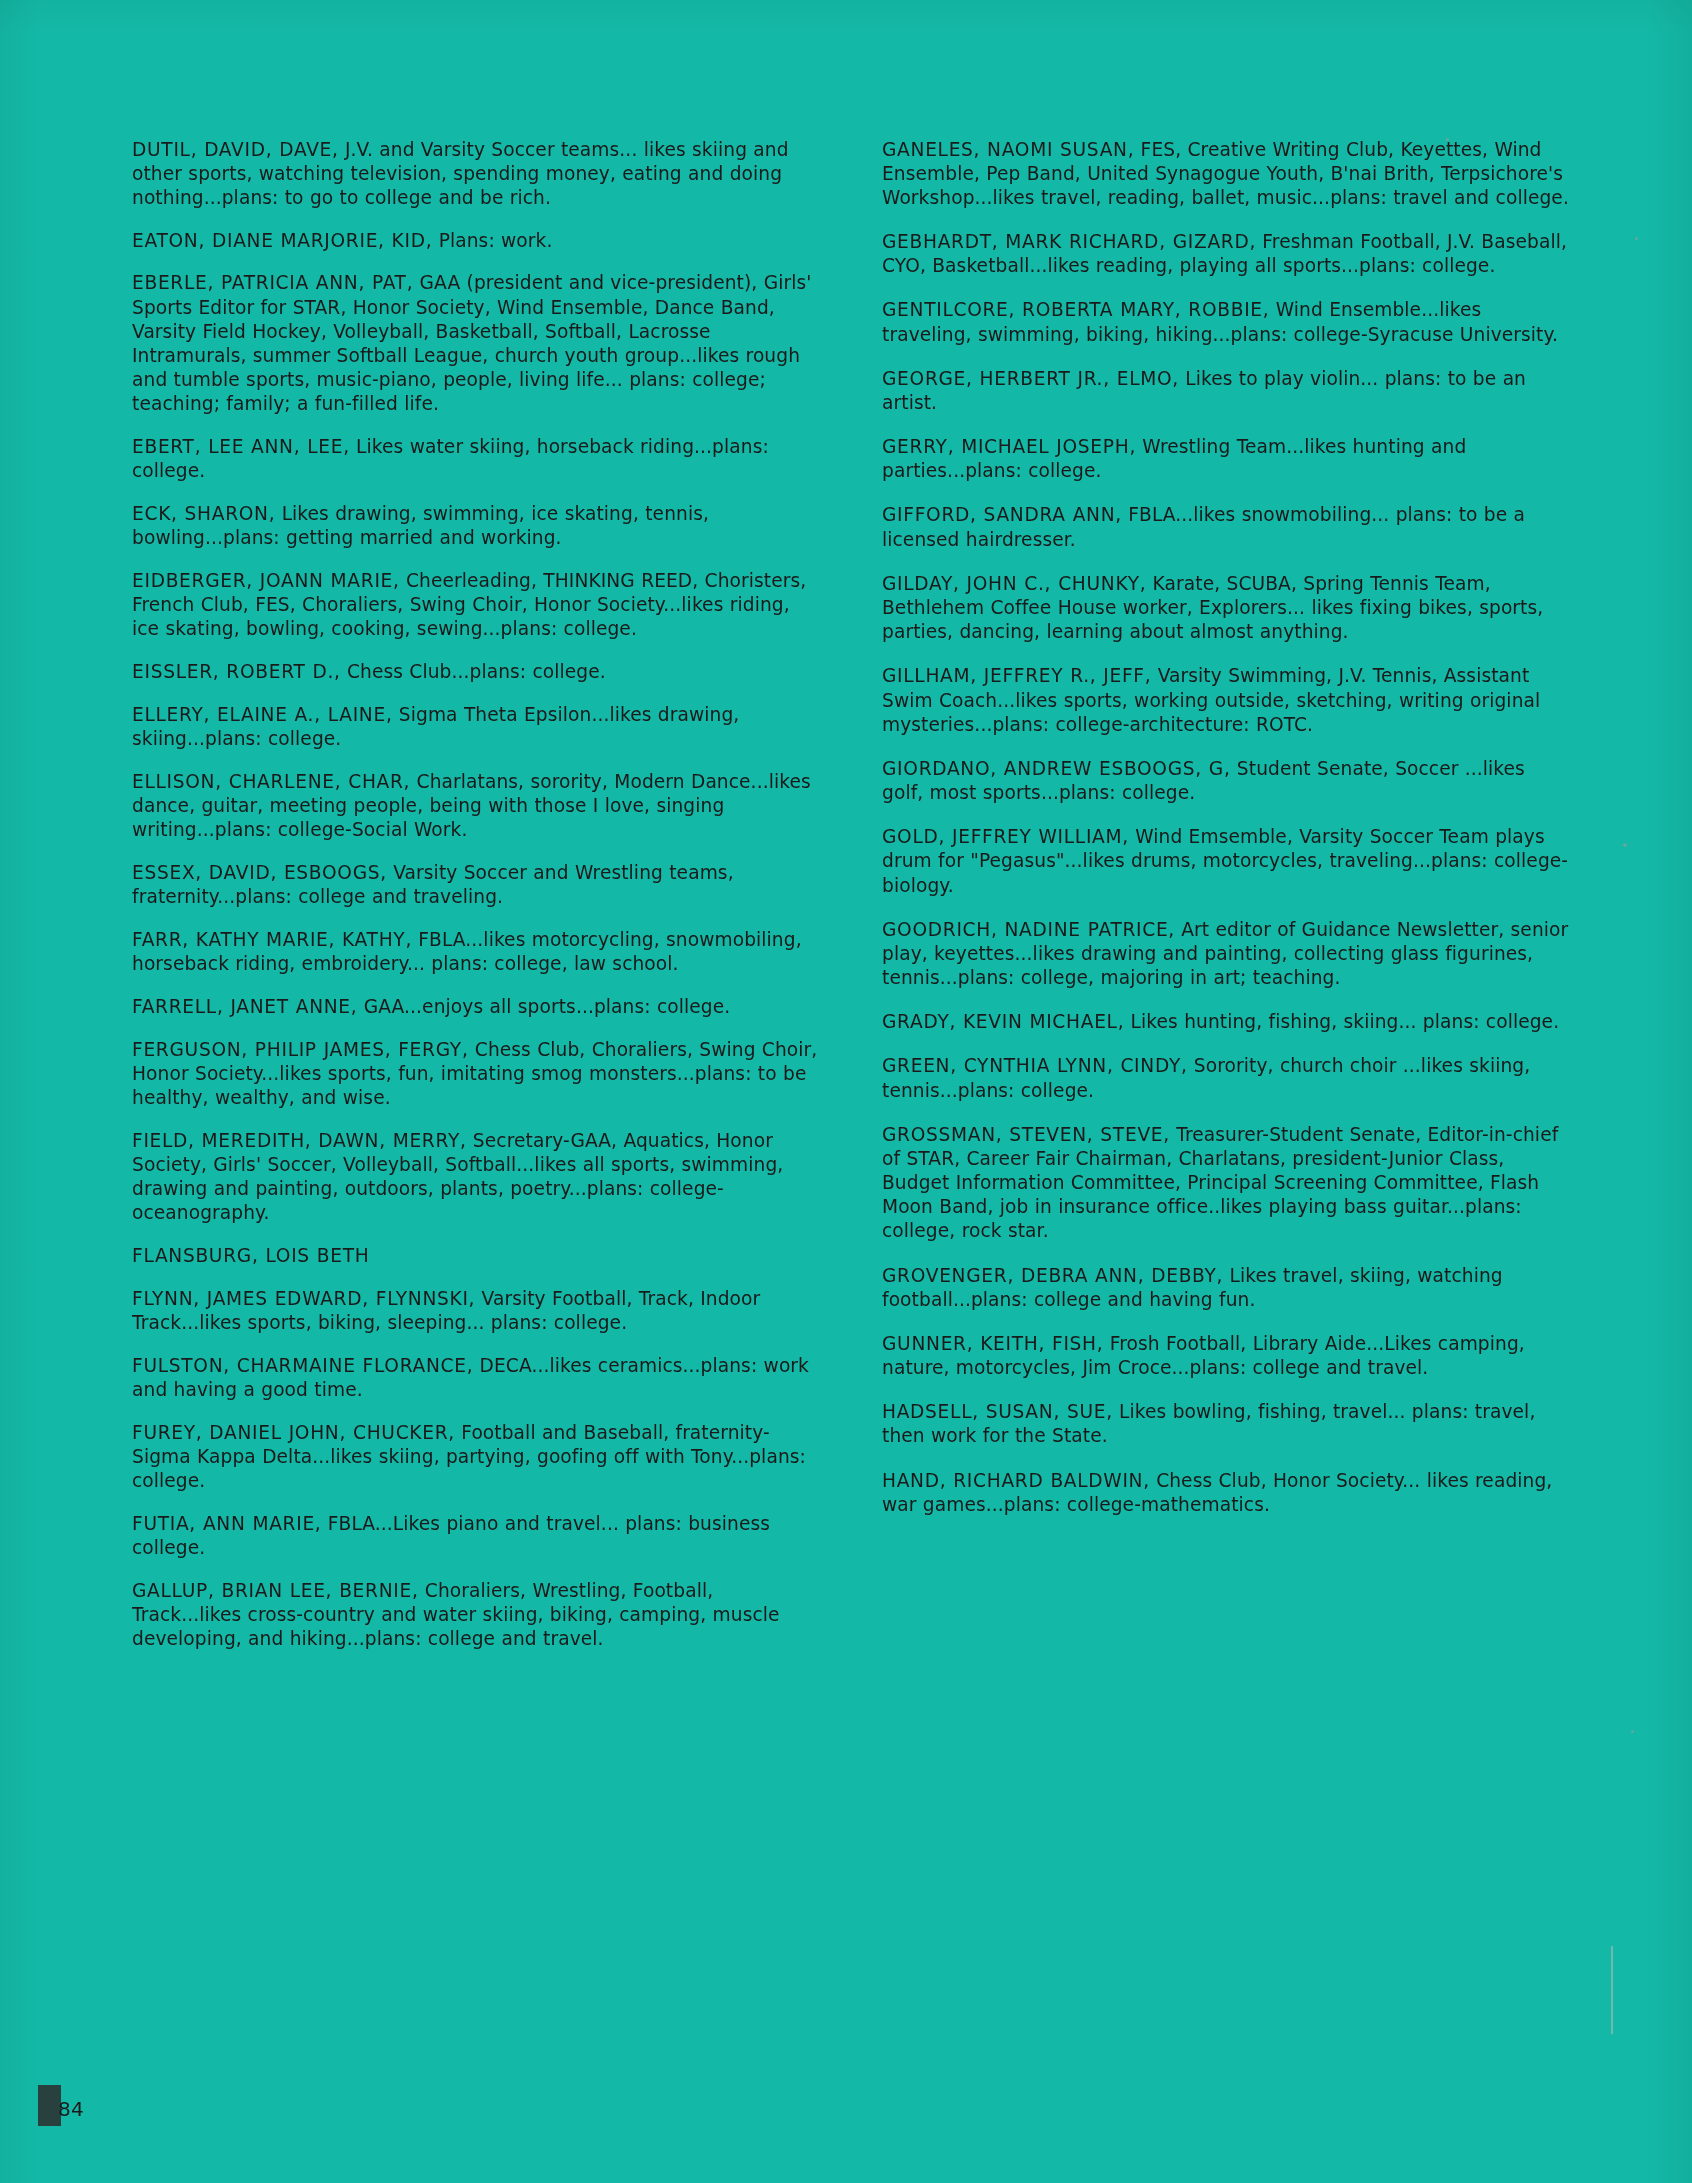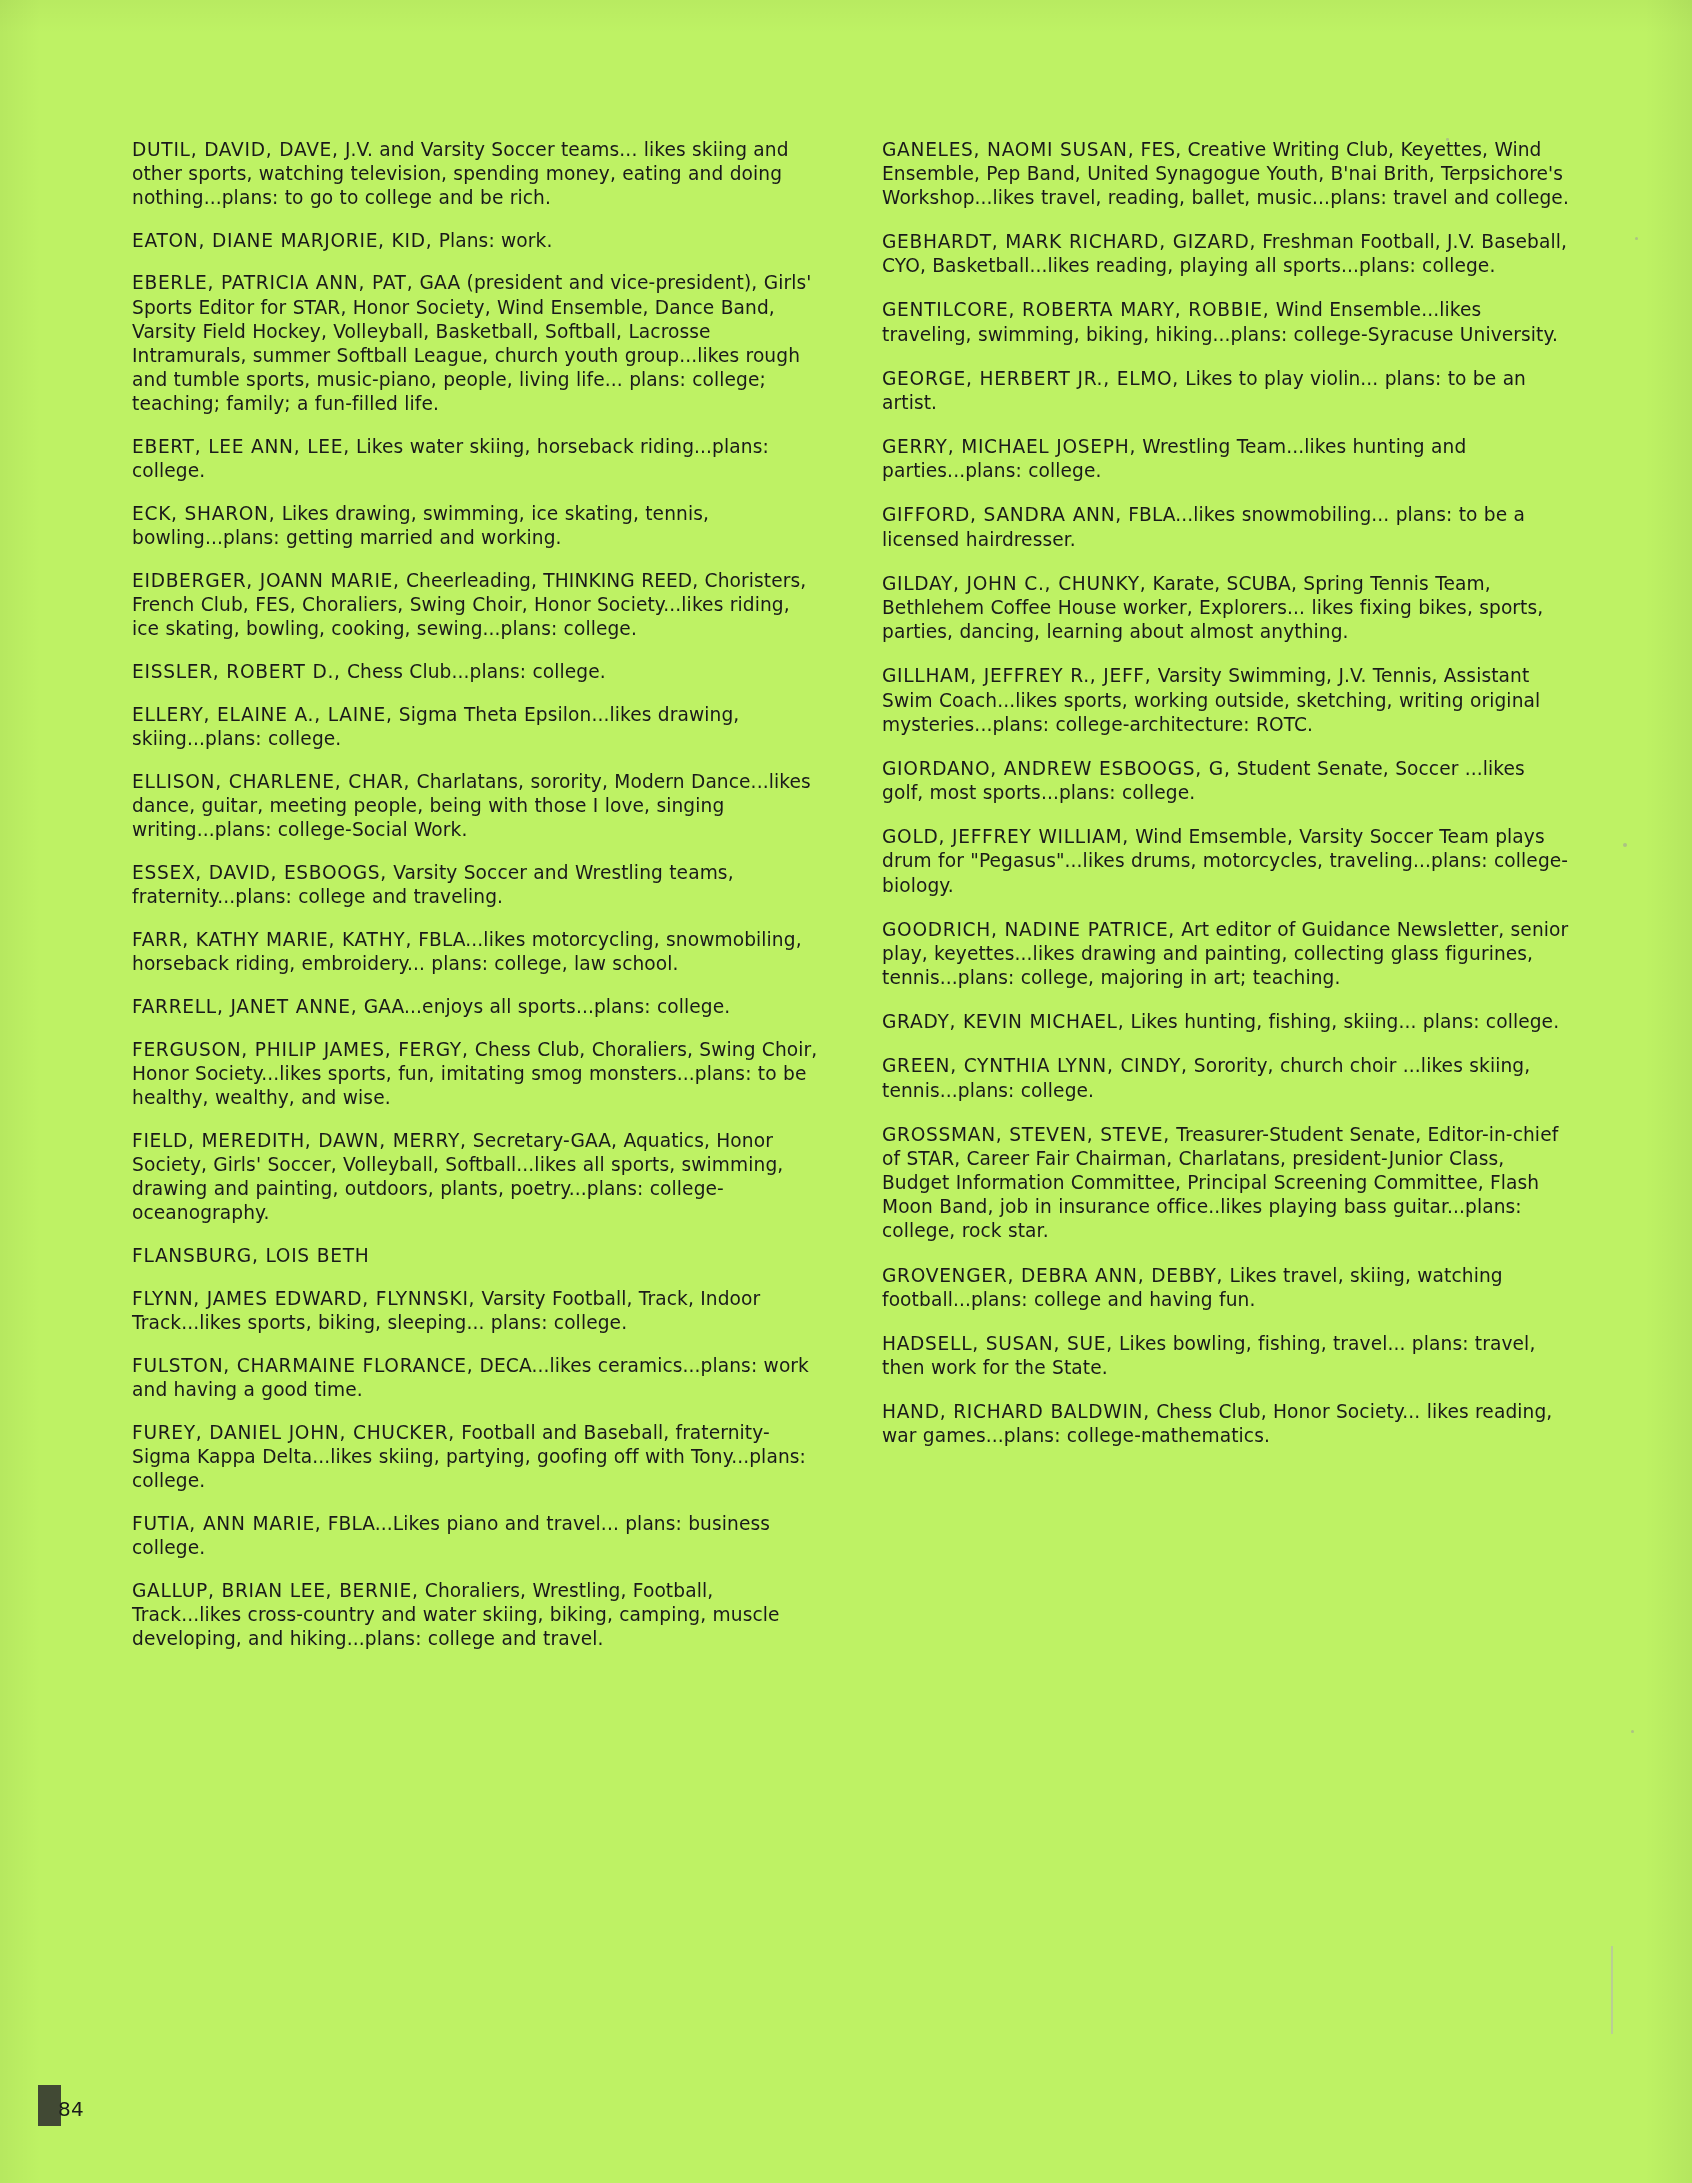--- a/index.html
+++ b/index.html
@@ -11,21 +11,21 @@
     width: 1692px;
     height: 2183px;
     font-family: "DejaVu Sans", sans-serif;
     color: #1a1a1a;
     position: relative;
     overflow: hidden;
   }
   .page {
     position: absolute;
     inset: 0;
-    background: #bef264;
+    background: #14b8a6;
   }
   
   .page::before {
     content: "";
     position: absolute;
     left: 0; top: 0; right: 0; bottom: 0;
     background:
       linear-gradient(to right, rgba(0,0,0,0.045) 0px, rgba(0,0,0,0.0) 41px),
       linear-gradient(to left, rgba(0,0,0,0.05) 0px, rgba(0,0,0,0.0) 47px),
       linear-gradient(to bottom, rgba(0,0,0,0.03) 0px, rgba(0,0,0,0) 34px);
@@ -125,20 +125,21 @@
       <p class="entry tight"><span class="name">GIFFORD, SANDRA ANN,</span><span> FBLA...likes snowmobiling... plans: to be a licensed hairdresser.</span></p>
       <p class="entry tight"><span class="name">GILDAY, JOHN C., CHUNKY,</span><span> Karate, SCUBA, Spring Tennis Team, Bethlehem Coffee House worker, Explorers... likes fixing bikes, sports, parties, dancing, learning about almost anything.</span></p>
       <p class="entry tight"><span class="name">GILLHAM, JEFFREY R., JEFF,</span><span> Varsity Swimming, J.V. Tennis, Assistant Swim Coach...likes sports, working outside, sketching, writing original mysteries...plans: college-architecture: ROTC.</span></p>
       <p class="entry tight"><span class="name">GIORDANO, ANDREW ESBOOGS, G,</span><span> Student Senate, Soccer ...likes golf, most sports...plans: college.</span></p>
       <p class="entry"><span class="name">GOLD, JEFFREY WILLIAM,</span><span> Wind Emsemble, Varsity Soccer Team plays drum for "Pegasus"...likes drums, motorcycles, traveling...plans: college-biology.</span></p>
       <p class="entry"><span class="name">GOODRICH, NADINE PATRICE,</span><span> Art editor of Guidance Newsletter, senior play, keyettes...likes drawing and painting, collecting glass figurines, tennis...plans: college, majoring in art; teaching.</span></p>
       <p class="entry"><span class="name">GRADY, KEVIN MICHAEL,</span><span> Likes hunting, fishing, skiing... plans: college.</span></p>
       <p class="entry"><span class="name">GREEN, CYNTHIA LYNN, CINDY,</span><span> Sorority, church choir ...likes skiing, tennis...plans: college.</span></p>
       <p class="entry"><span class="name">GROSSMAN, STEVEN, STEVE,</span><span> Treasurer-Student Senate, Editor-in-chief of STAR, Career Fair Chairman, Charlatans, president-Junior Class, Budget Information Committee, Principal Screening Committee, Flash Moon Band, job in insurance office..likes playing bass guitar...plans: college, rock star.</span></p>
       <p class="entry"><span class="name">GROVENGER, DEBRA ANN, DEBBY,</span><span> Likes travel, skiing, watching football...plans: college and having fun.</span></p>
+      <p class="entry"><span class="name">GUNNER, KEITH, FISH,</span><span> Frosh Football, Library Aide...Likes camping, nature, motorcycles, Jim Croce...plans: college and travel.</span></p>
       <p class="entry"><span class="name">HADSELL, SUSAN, SUE,</span><span> Likes bowling, fishing, travel... plans: travel, then work for the State.</span></p>
       <p class="entry"><span class="name">HAND, RICHARD BALDWIN,</span><span> Chess Club, Honor Society... likes reading, war games...plans: college-mathematics.</span></p>
     </div>
 
   </div>
 
   <div class="binding-mark"></div>
   <div class="page-number">84</div>
 
   <div class="speck" style="left:1635px; top:237px; width:3.4px; height:3.4px;"></div>

